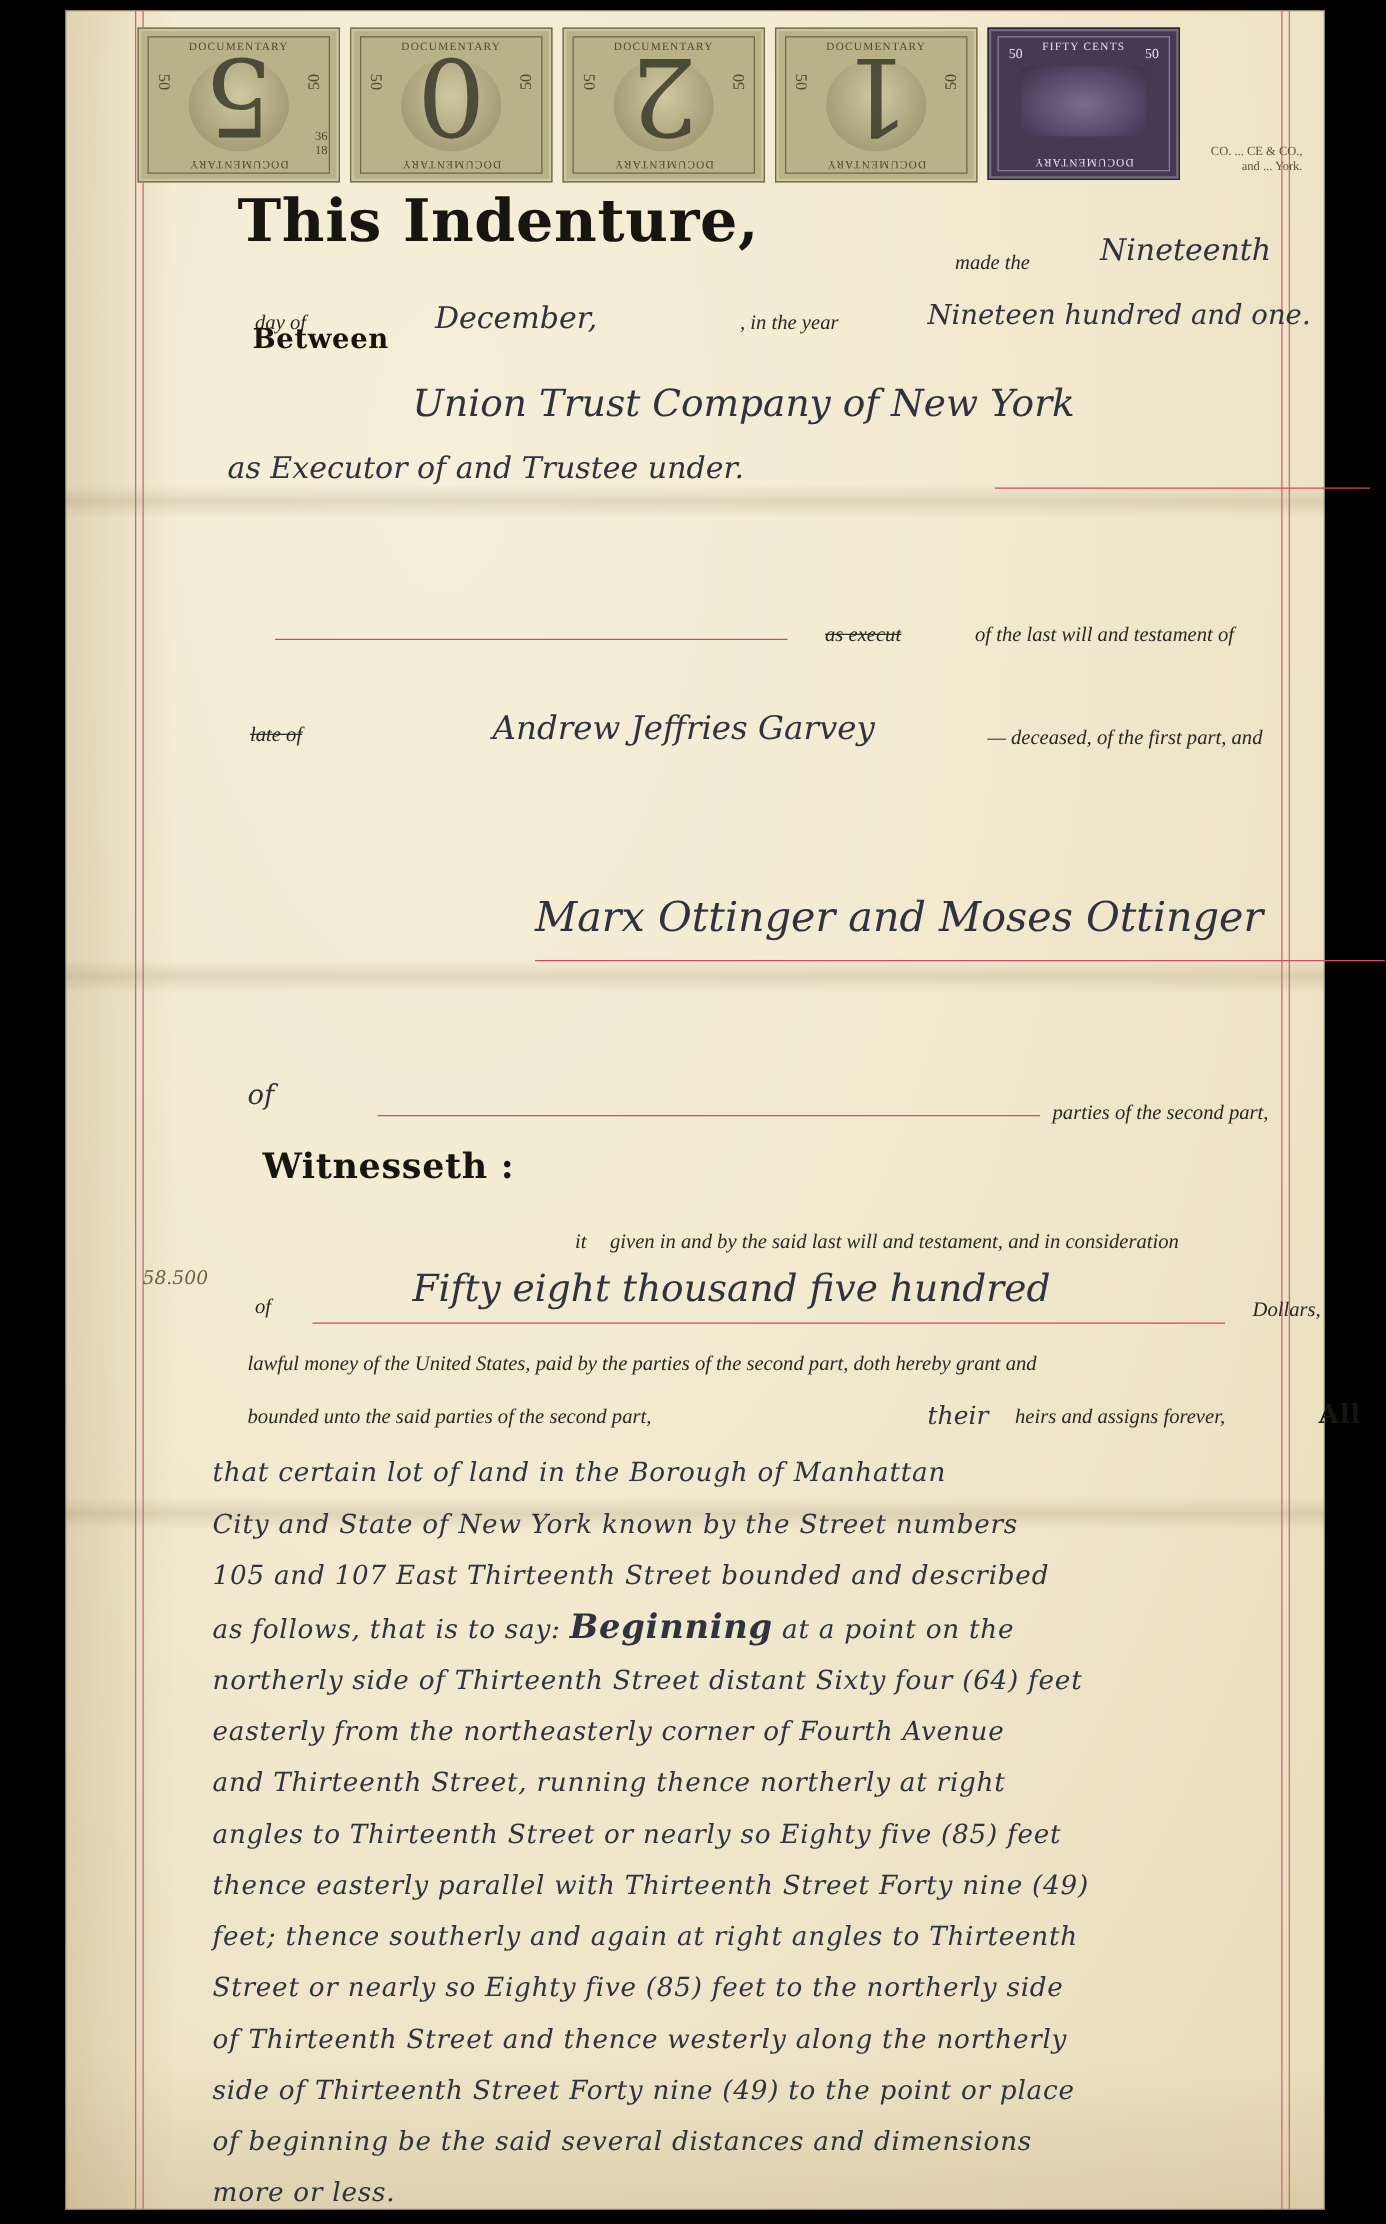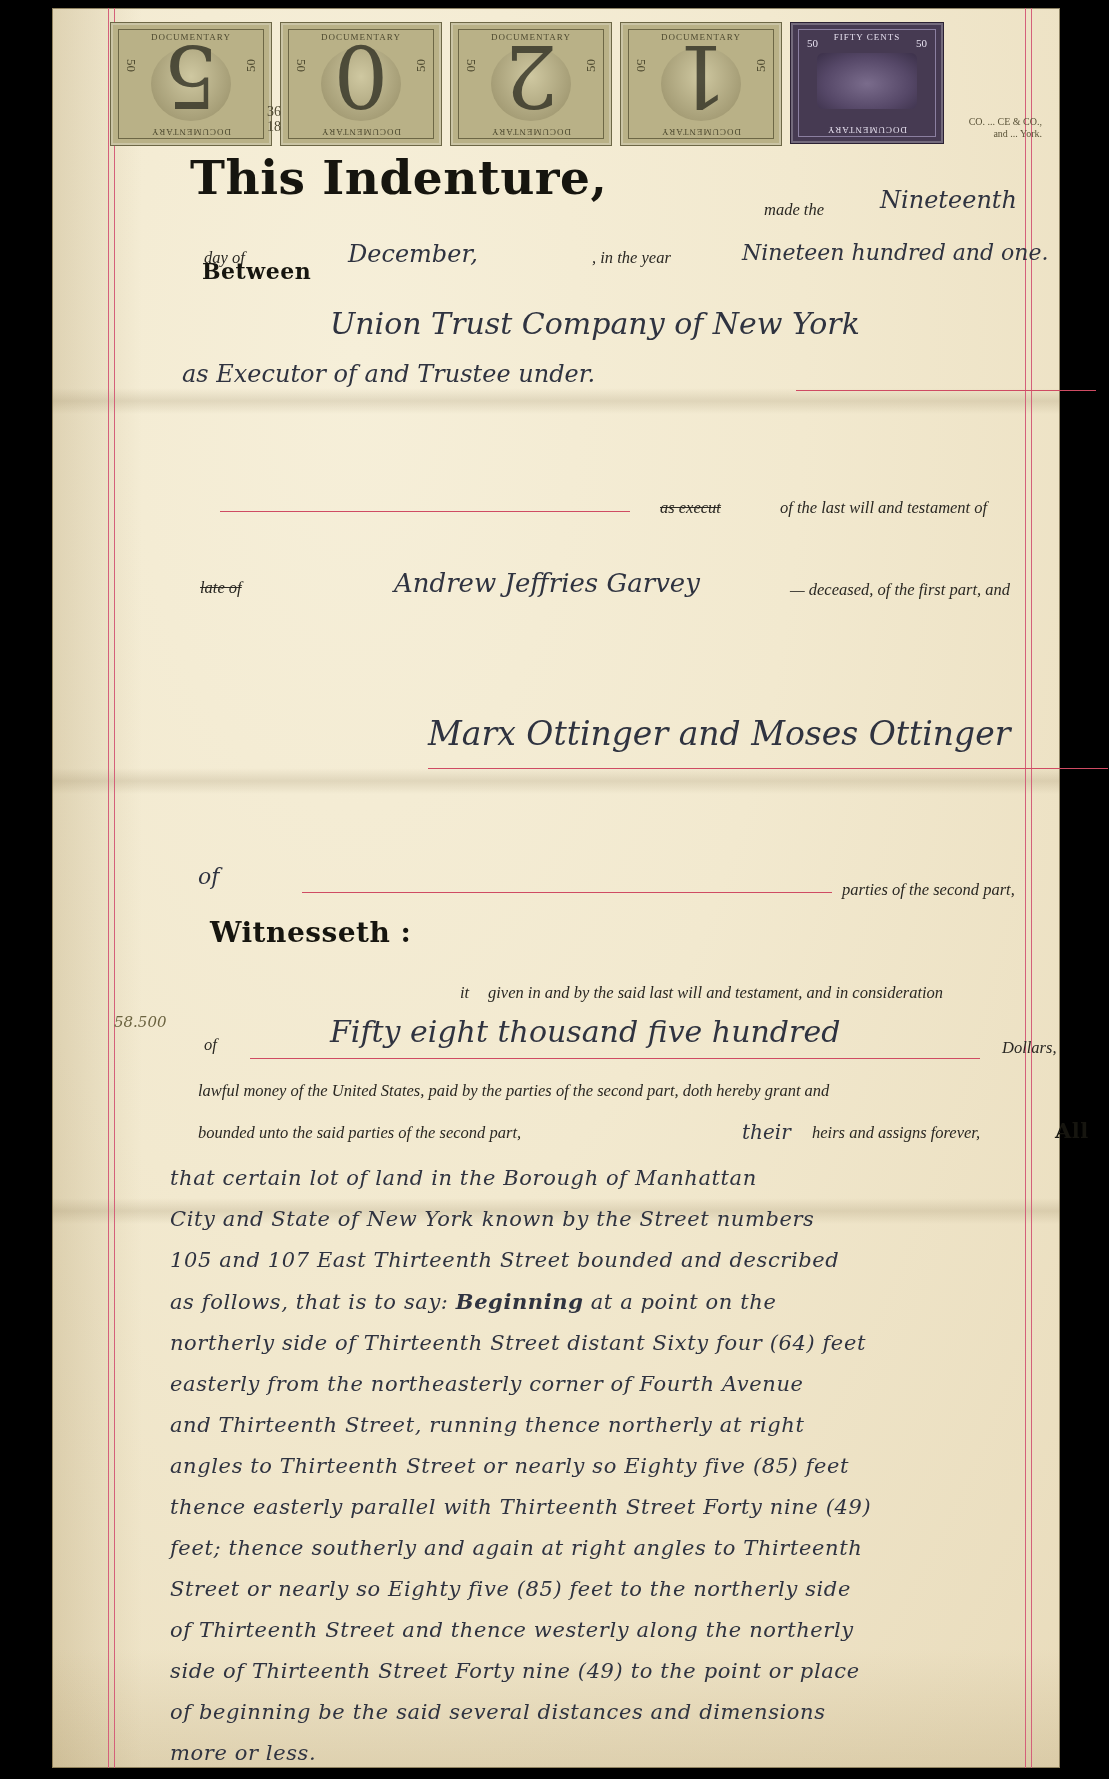--- a/index.html
+++ b/index.html
@@ -156,22 +156,22 @@
     left: 760px;
     top: 108px;
     width: 230px;
     font-size: 10px;
     color: #5a5338;
     line-height: 1.15;
     text-align: right;
   }
   .tiny-num {
     position:absolute;
-    left: 215px; top: 96px;
-    font-size: 14px; color: #4f4a33; line-height: 1.1;
+    left: 200px; top: 96px;
+    font-size: 10px; color: #4f4a33; line-height: 1.1;
   }
 
   
   .doc { position: absolute; left: 0; top: 0; right: 0; bottom: 0; }
 
   .print {
     position: absolute;
     font-family: "Liberation Serif", serif;
     font-style: italic;
     color: #2a2823;
@@ -209,21 +209,21 @@
     width: 880px;
     font-family: "DejaVu Serif", serif;
     font-style: italic;
     color: #2f3340;
     font-size: 21px;
     line-height: 41px;
     letter-spacing: 0.6px;
   }
   .body-hand .ln { display: block; white-space: nowrap; }
   .body-hand .big {
-    font-size: 21px;
+    font-size: 27px;
     font-weight: bold;
   }
 </style>
 </head>
 <body>
 
 <div id="page">
 
   <div class="paper">
 

